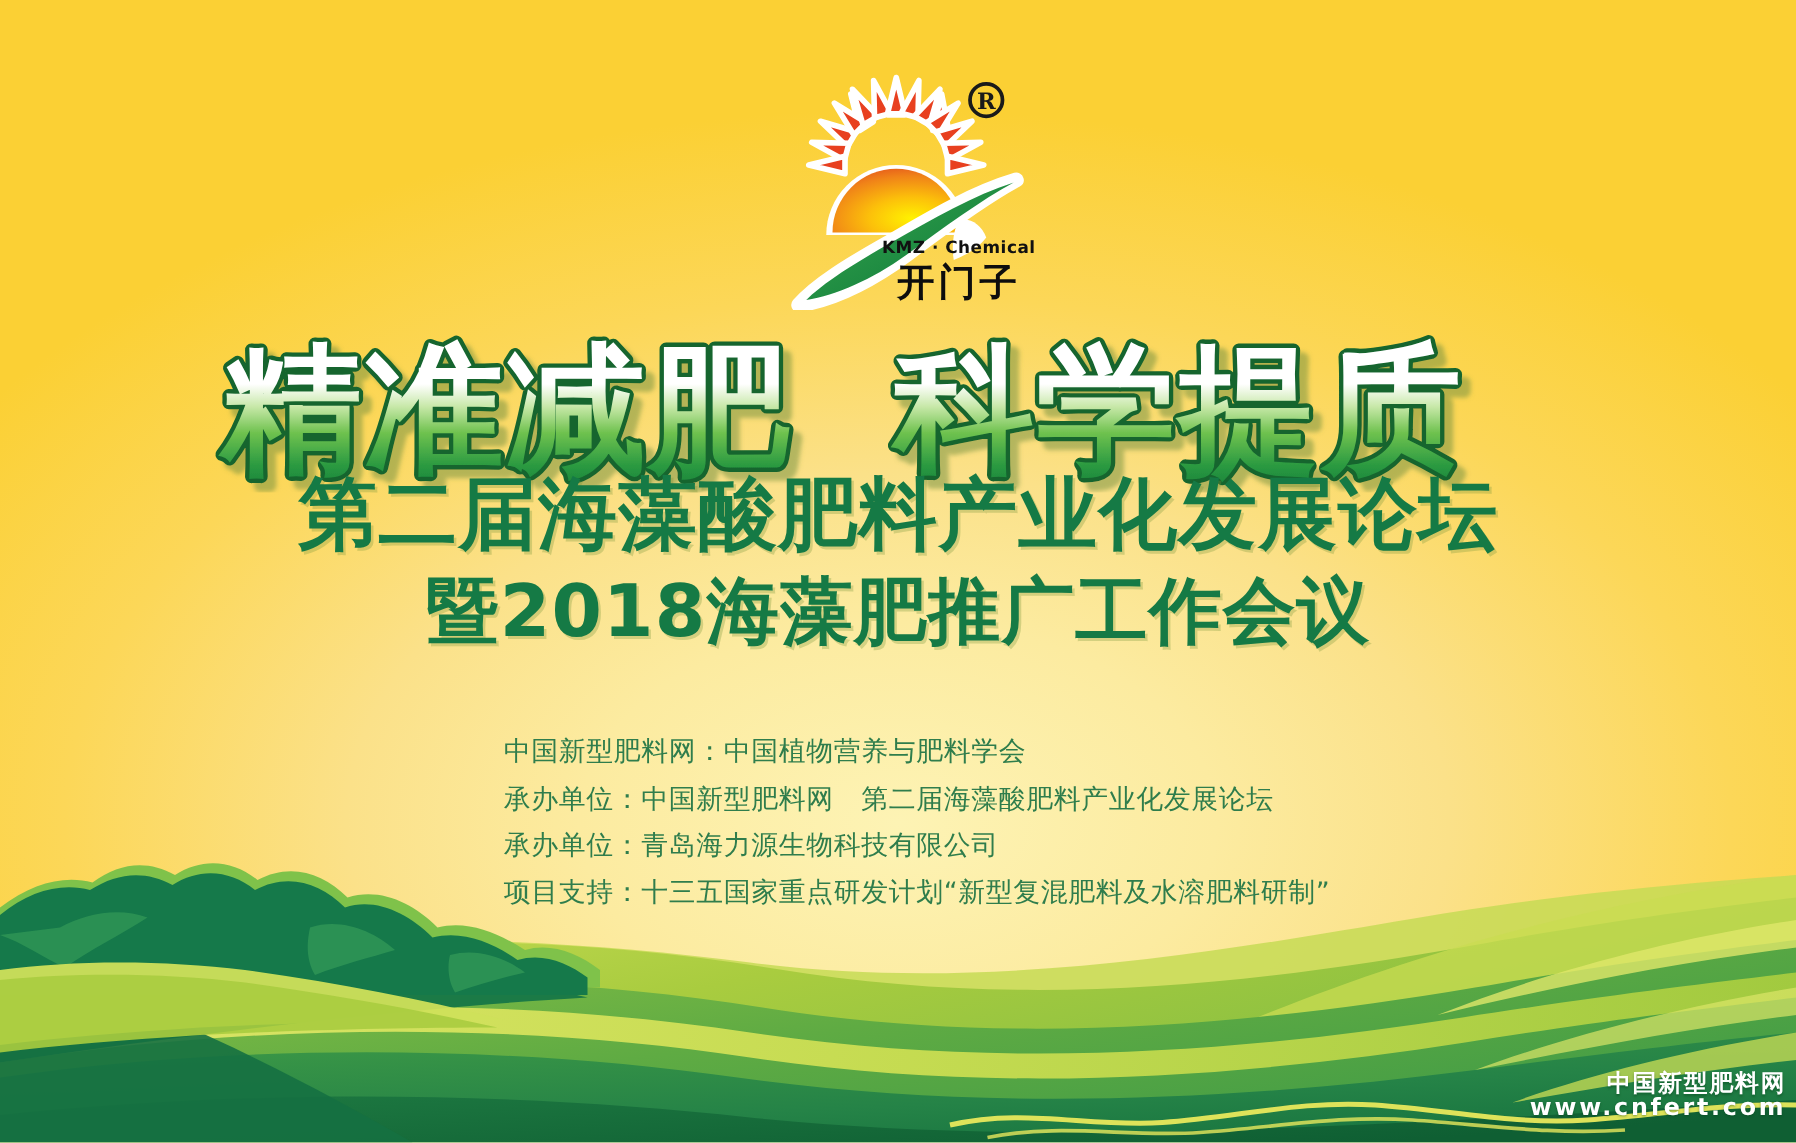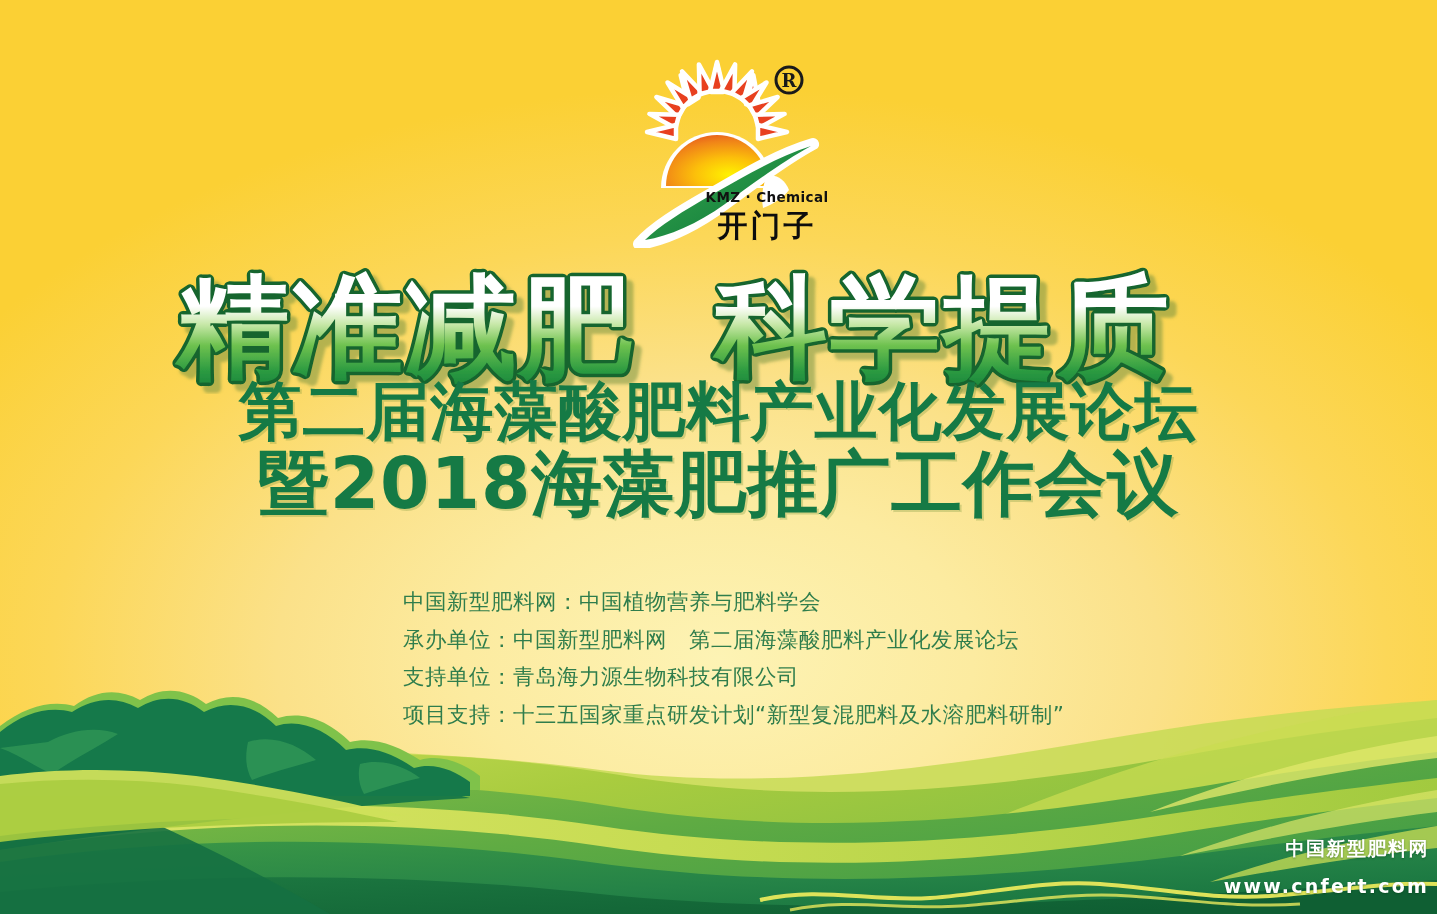--- a/index.html
+++ b/index.html
@@ -32,21 +32,21 @@
   .sub-line{
     display:block;
     font-family:"DejaVu Sans","Liberation Sans",sans-serif;
     font-weight:bold;
     color:#157A45;
     letter-spacing:1px;
     line-height:1.02;
     text-shadow:2px 2px 0 rgba(120,150,60,.30);
   }
   #sub1{font-size:63px;}
-  #sub2{font-size:71px;margin-top:4px;}
+  #sub2{font-size:58px;margin-top:16px;}
 
   
   #info{
     position:absolute;left:403px;top:583px;
     text-align:left;
   }
   .info-line{
     display:block;
     font-size:21.5px;
     color:#2F7D4C;
@@ -59,21 +59,21 @@
   #watermark{
     position:absolute;right:8px;bottom:18px;text-align:right;
     line-height:1;
   }
   #wm-cn{
     display:block;font-size:19px;font-weight:bold;color:#ffffff;
     letter-spacing:1.5px;
     text-shadow:0 1px 2px rgba(0,60,20,.45);
   }
   #wm-url{
-    display:block;font-size:19px;color:#ffffff;margin-top:19px;
+    display:block;font-size:19px;color:#ffffff;margin-top:0;
     letter-spacing:2.2px;font-weight:bold;
     text-shadow:0 1px 2px rgba(0,60,20,.45);
   }
 </style>
 </head>
 <body>
 
 <div id="poster">
 
   <svg id="bg-svg" viewBox="0 0 1437 914" preserveAspectRatio="none" xmlns="http://www.w3.org/2000/svg">
@@ -238,21 +238,21 @@
   </div>
 
   <div id="subtitle">
     <span id="sub1" class="sub-line">第二届海藻酸肥料产业化发展论坛</span>
     <span id="sub2" class="sub-line">暨2018海藻肥推广工作会议</span>
   </div>
 
   <div id="info">
     <span class="info-line">中国新型肥料网：中国植物营养与肥料学会</span>
     <span class="info-line">承办单位：中国新型肥料网　第二届海藻酸肥料产业化发展论坛</span>
-    <span class="info-line">支持单位：青岛海力源生物科技有限公司</span>
+    <span class="info-line">承办单位：青岛海力源生物科技有限公司</span>
     <span class="info-line">项目支持：十三五国家重点研发计划“新型复混肥料及水溶肥料研制”</span>
   </div>
 
   <div id="watermark">
     <span id="wm-cn">中国新型肥料网</span>
     <span id="wm-url">www.cnfert.com</span>
   </div>
 
 </div>
 

